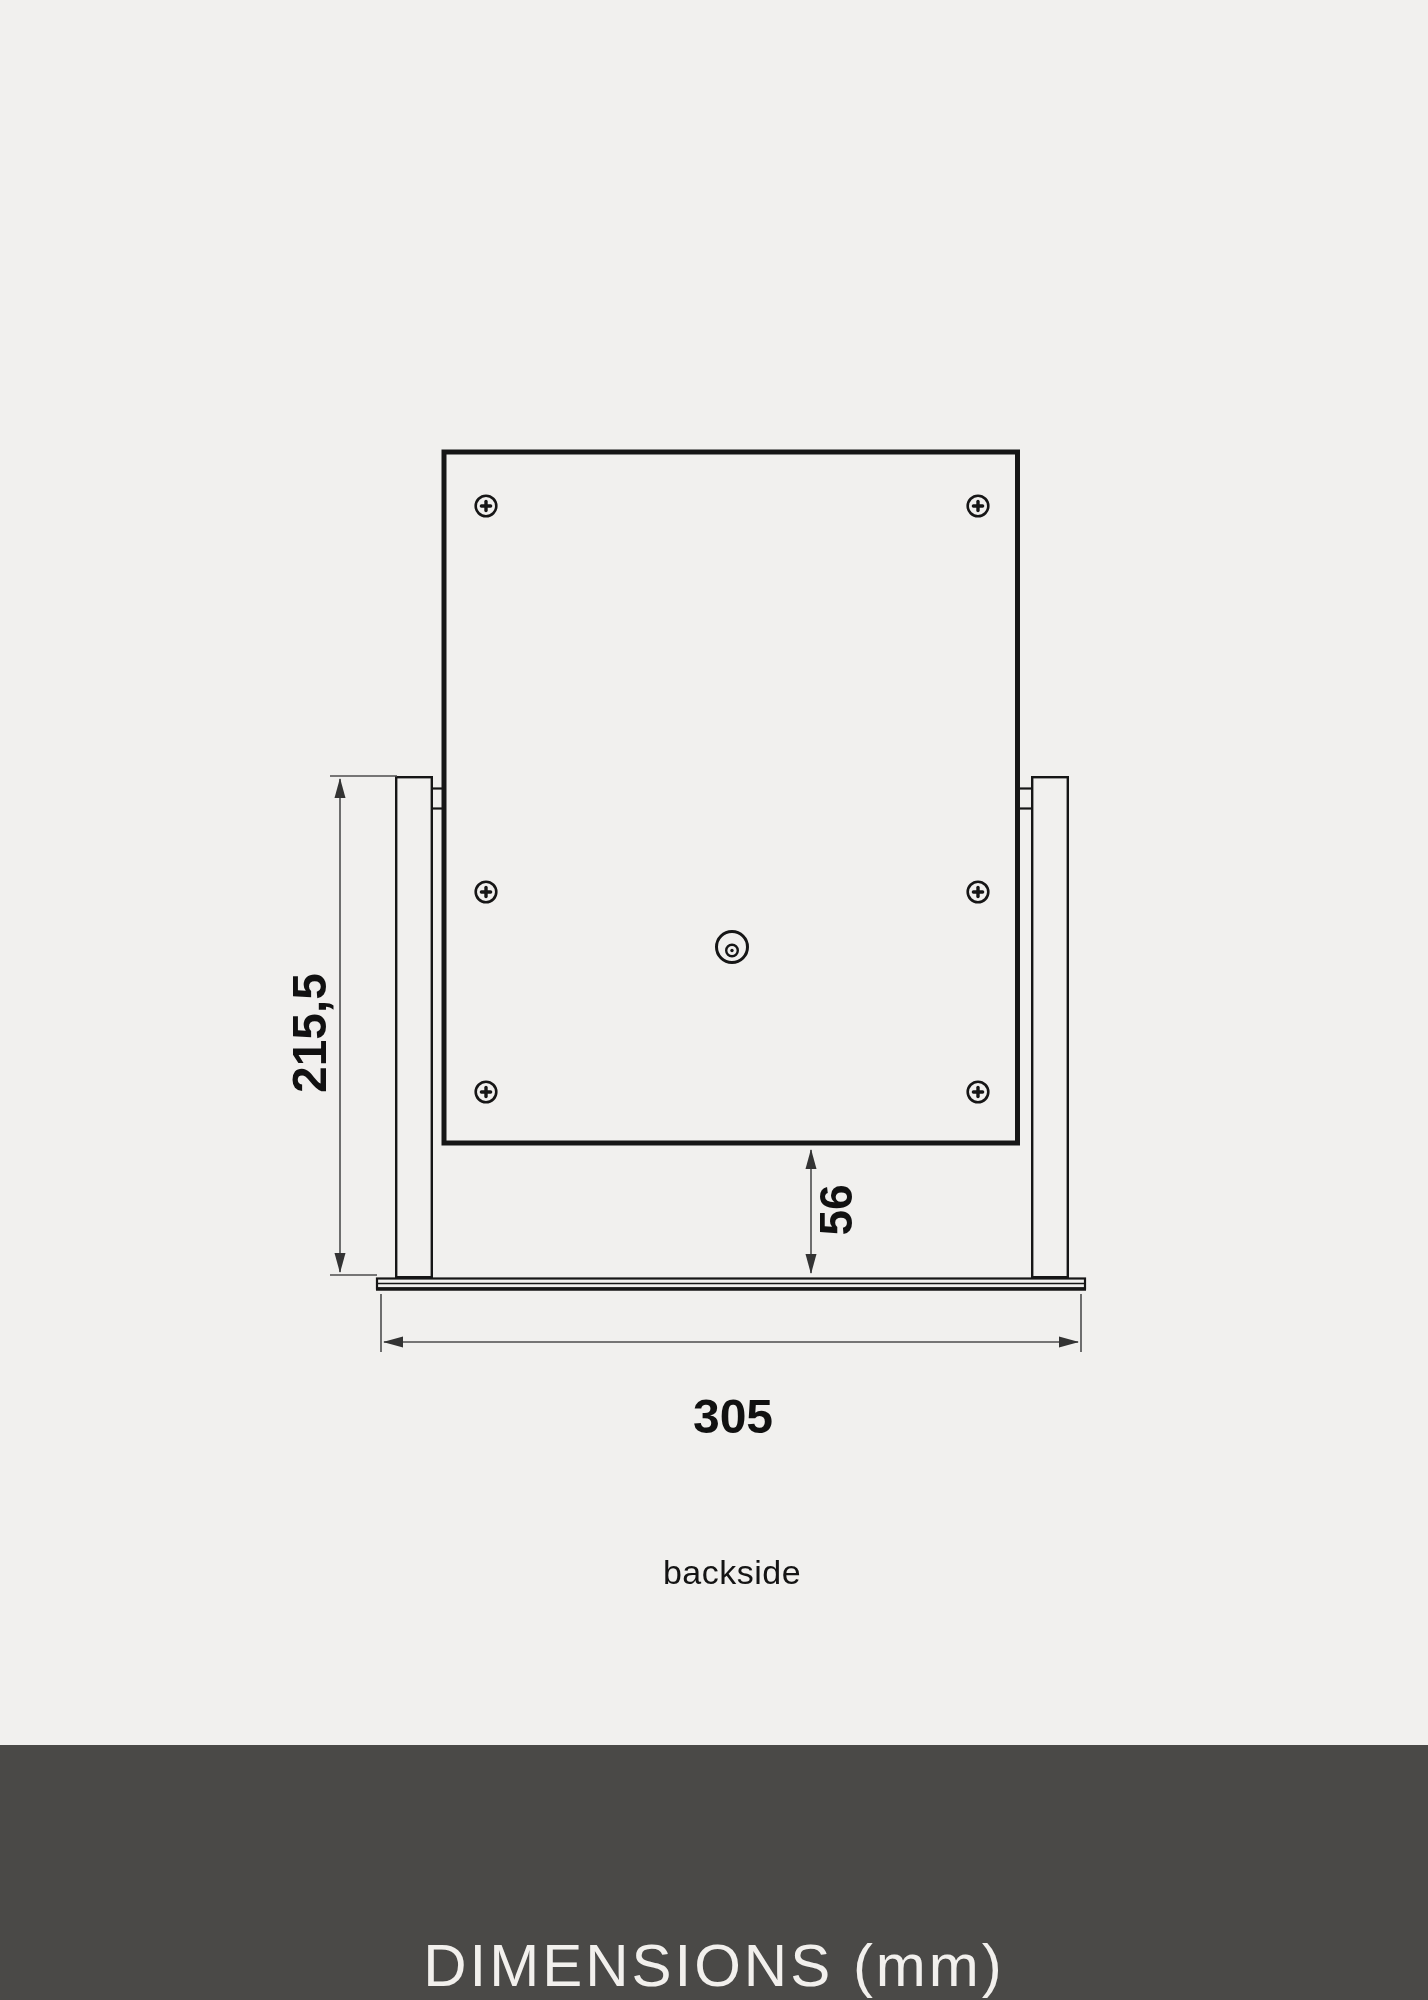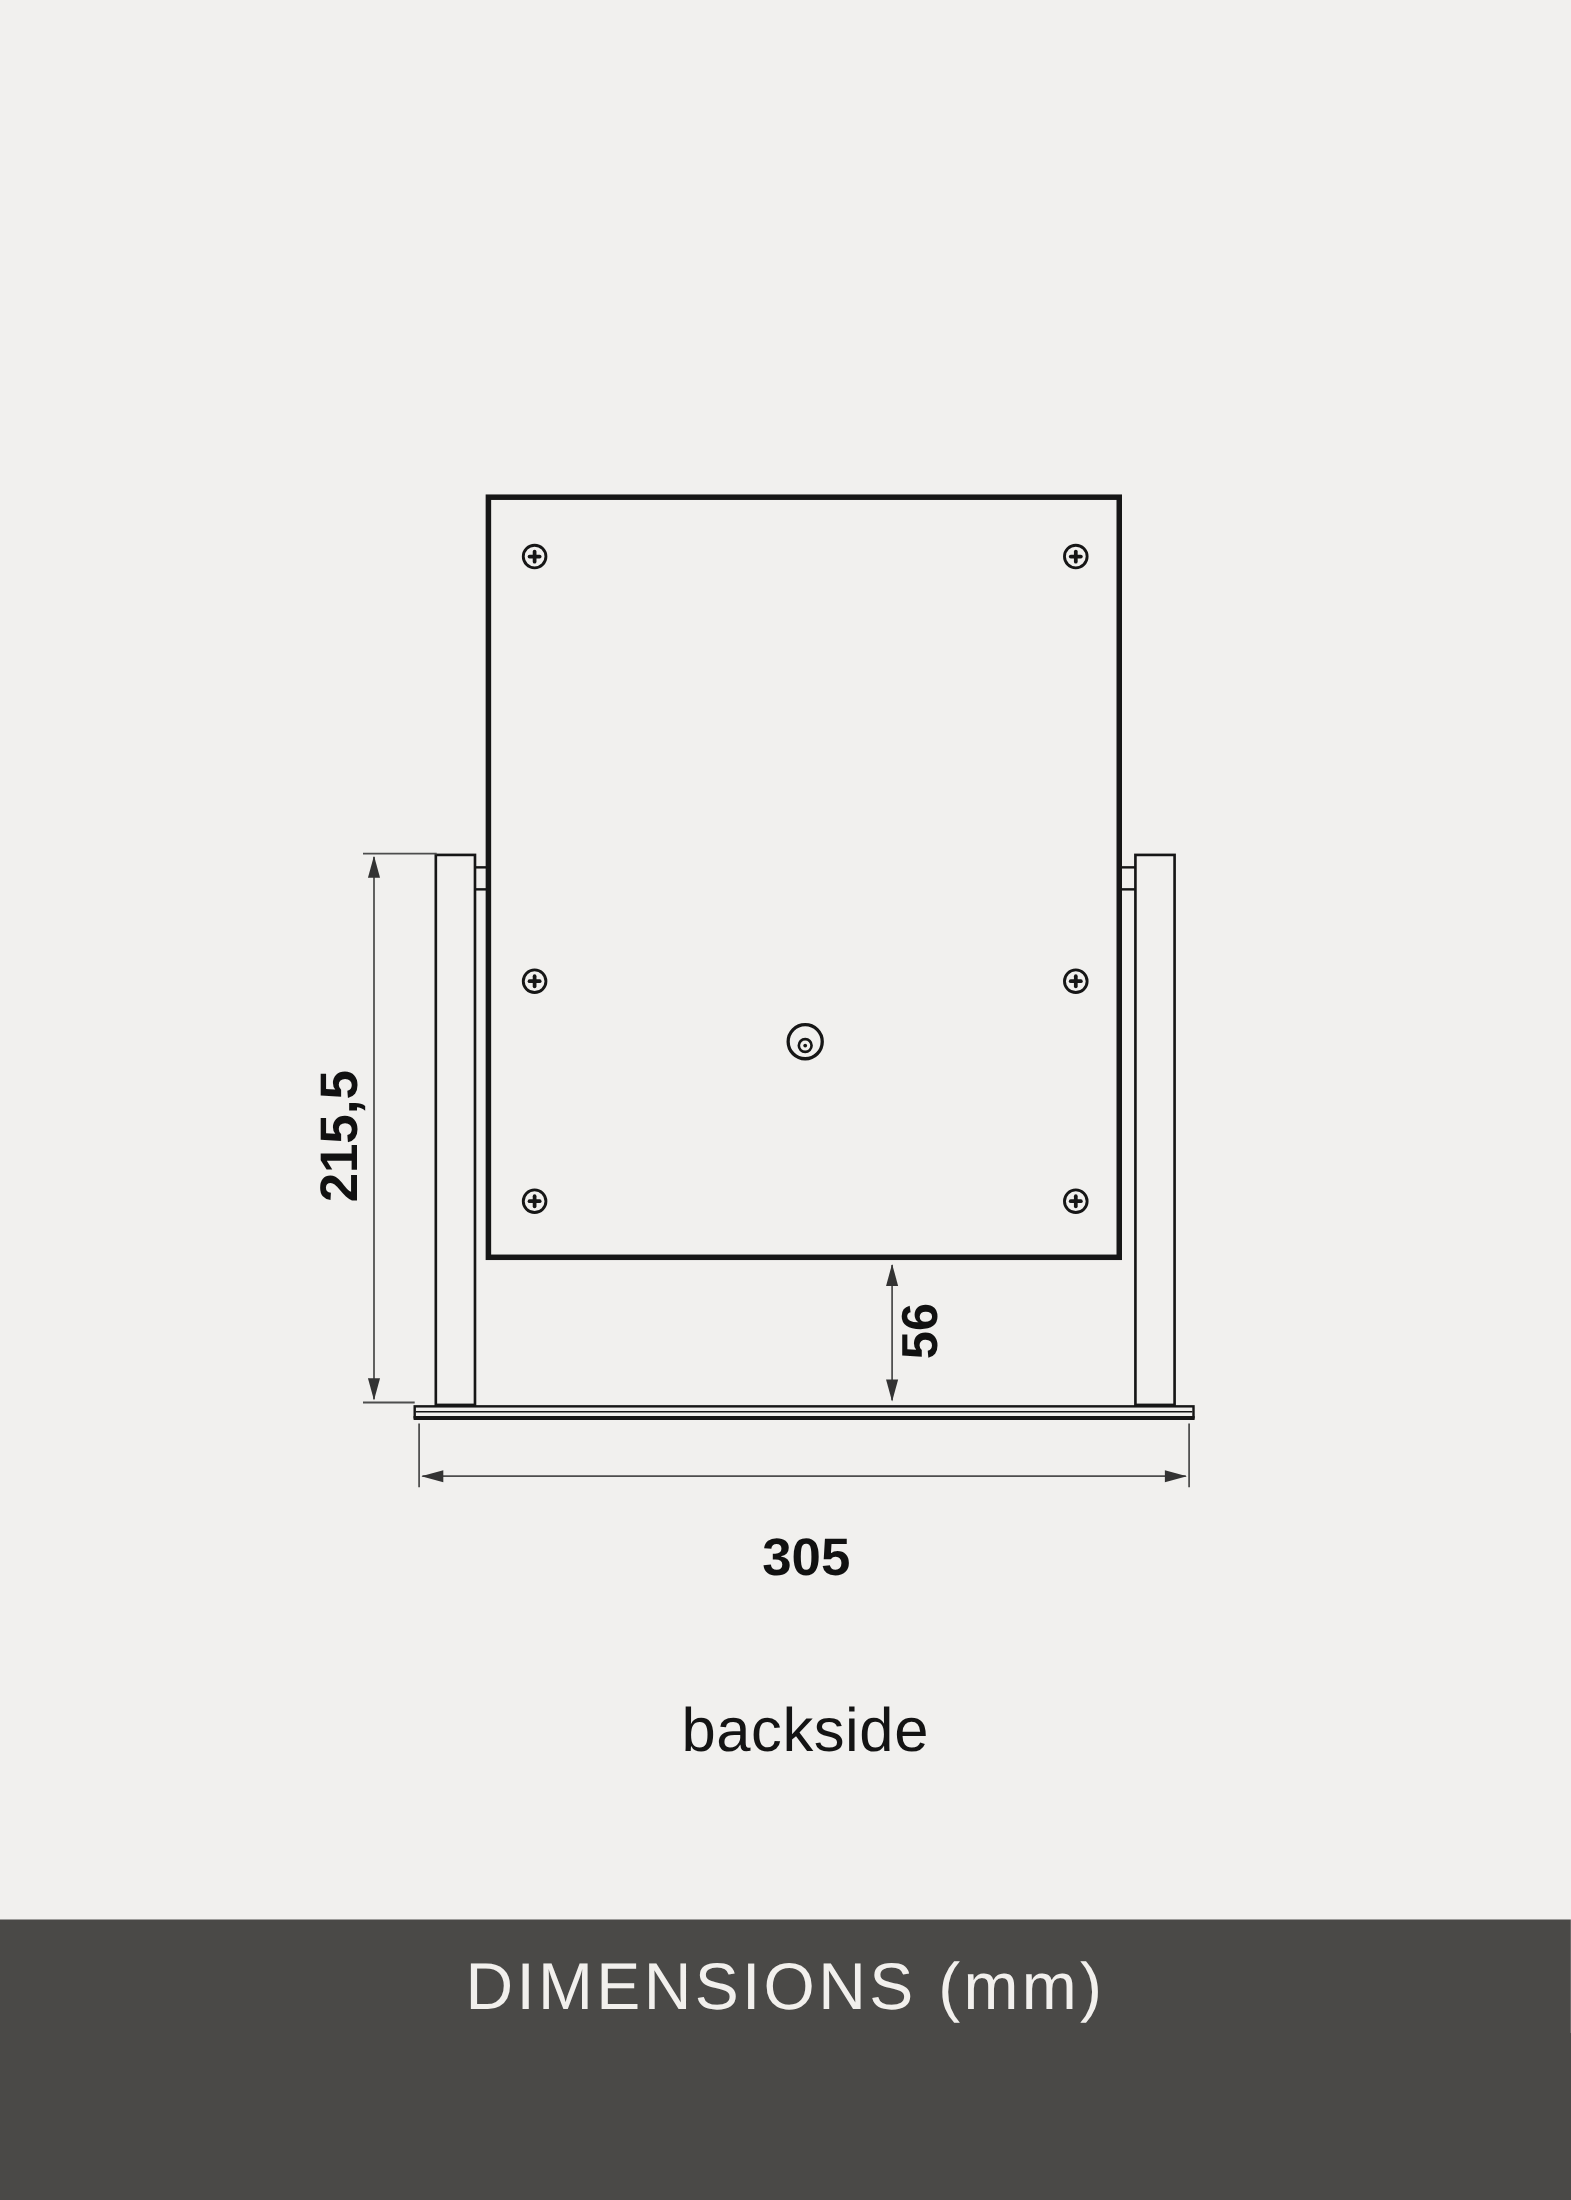--- a/index.html
+++ b/index.html
@@ -29,33 +29,33 @@
     transform: translate(-50%, -50%);
   }
   .dim-label.rot {
     transform: translate(-50%, -50%) rotate(-90deg);
   }
   .dim-label.small { font-size: 46px; }
   .caption {
     position: absolute;
     left: 732px; top: 1572px;
     transform: translate(-50%, -50%);
-    font-size: 56px;
+    font-size: 34px;
     font-weight: 400;
     letter-spacing: 0.5px;
     color: #141414;
     white-space: nowrap;
   }
   .footer-banner {
     position: absolute;
     left: 0; top: 1745px;
     width: 1428px; height: 255px;
     background: #4a4947;
     display: flex;
-    align-items: flex-start;
+    align-items: flex-end;
     justify-content: center;
     box-sizing: border-box;
     padding-top: 26px;
   }
   .footer-title {
     color: #f2f0ed;
     font-size: 60px;
     font-weight: 400;
     letter-spacing: 3px;
     white-space: nowrap;

